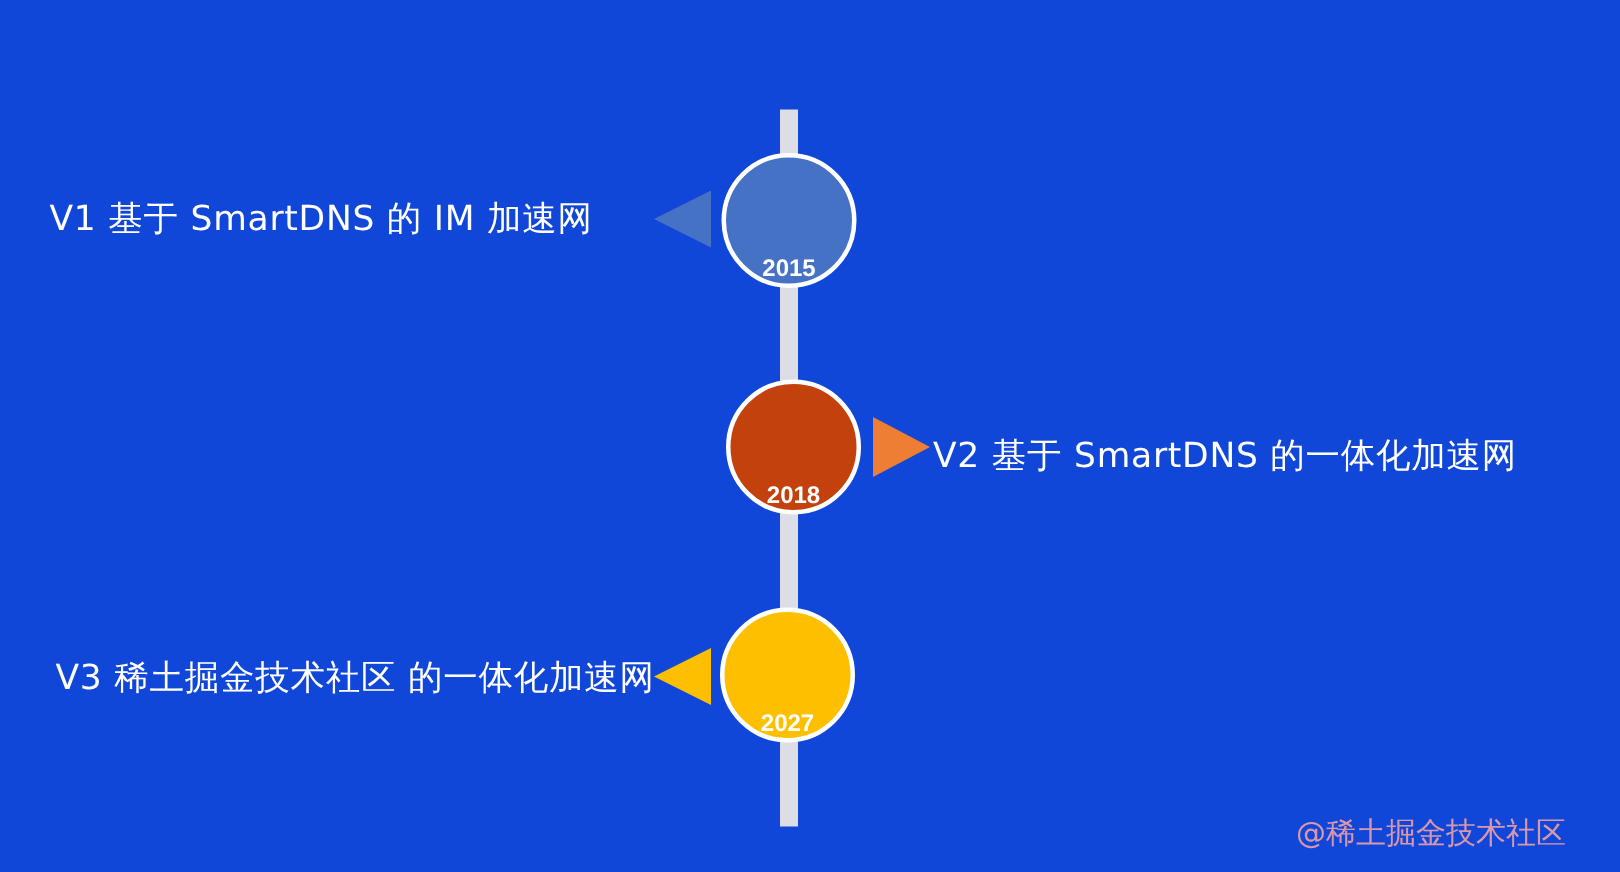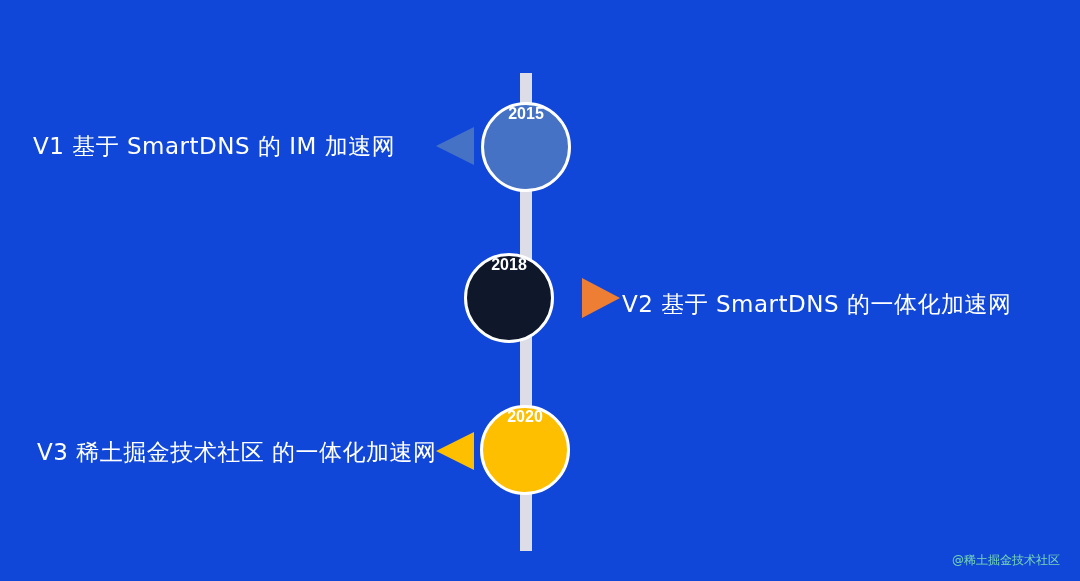--- a/index.html
+++ b/index.html
@@ -1,40 +1,40 @@
 <!DOCTYPE html>
 <html><head>
 <meta charset="utf-8">
 <style>
   html, body { margin:0; padding:0; }
   body { width:1080px; height:581px; background:#1147d8; position:relative; overflow:hidden; font-family:"DejaVu Sans", "Liberation Sans", sans-serif; }
   .timeline-line { position:absolute; left:520px; top:73px; width:12px; height:478px; background:#dcdde6; }
-  .node { position:absolute; width:84px; height:84px; border:3px solid #ffffff; border-radius:50%; box-sizing:content-box; display:flex; align-items:flex-start; justify-content:center; color:#ffffff; font-weight:bold; font-size:16px; font-family:"Liberation Sans", sans-serif; }
+  .node { position:absolute; width:84px; height:84px; border:3px solid #ffffff; border-radius:50%; box-sizing:content-box; display:flex; align-items:flex-end; justify-content:center; color:#ffffff; font-weight:bold; font-size:16px; font-family:"Liberation Sans", sans-serif; }
   .label { position:absolute; color:#ffffff; font-size:23px; white-space:nowrap; line-height:30px; letter-spacing:0.5px; }
   .tri { position:absolute; width:0; height:0; }
   .tri-left { border-top:19px solid transparent; border-bottom:19px solid transparent; }
   .tri-right { border-top:20px solid transparent; border-bottom:20px solid transparent; }
-  .watermark { position:absolute; right:20px; bottom:12px; color:#86efac; font-size:12px; opacity:0.85; }
+  .watermark { position:absolute; right:36px; bottom:12px; color:#fca5a5; font-size:20px; opacity:0.85; }
 </style>
 </head>
 <body>
 
 <div class="timeline-line"></div>
 
 <div class="label" style="left:33px; top:131px;">V1 基于 SmartDNS 的 IM 加速网</div>
 <div class="tri tri-left" style="left:436px; top:127px; border-right:38px solid #4572c4;"></div>
 <div class="node" style="left:481px; top:102px; background:#4572c4;">
   <span>2015</span>
 </div>
 
-<div class="node" style="left:464px; top:253px; background:#0f172a;">
+<div class="node" style="left:484px; top:253px; background:#c2410c;">
   <span>2018</span>
 </div>
 <div class="tri tri-right" style="left:582px; top:278px; border-left:38px solid #ee7e34;"></div>
 <div class="label" style="left:622px; top:289px;text-align:center;">V2 基于 SmartDNS 的一体化加速网</div>
 
 <div class="label" style="left:37px; top:437px;">V3 稀土掘金技术社区 的一体化加速网</div>
 <div class="tri tri-left" style="left:436px; top:432px; border-right:38px solid #fdbf00;"></div>
 <div class="node" style="left:480px; top:405px; background:#fdbf00;">
-  <span>2020</span>
+  <span>2027</span>
 </div>
 
 <div class="watermark">@稀土掘金技术社区</div>
 
 </body></html>

